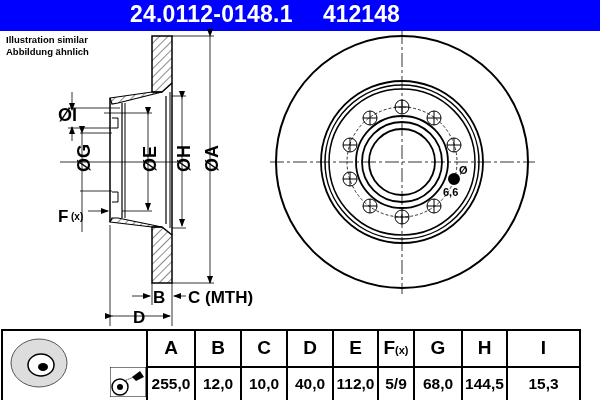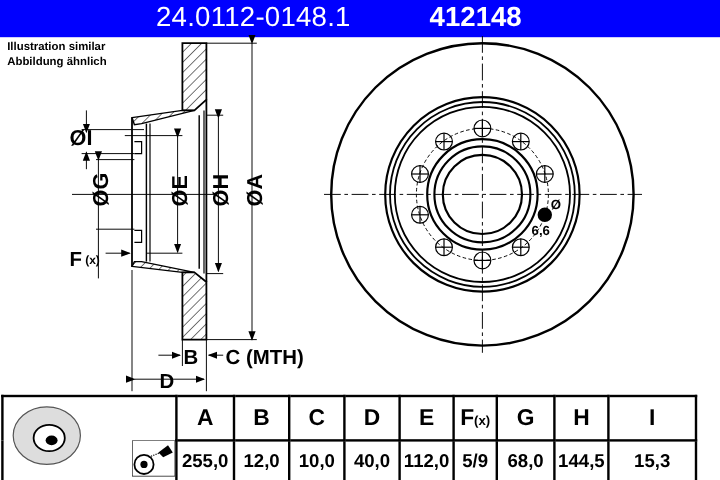--- a/index.html
+++ b/index.html
@@ -1,19 +1,19 @@
 <!DOCTYPE html>
 <html><head>
 <meta charset="utf-8">
 <style>
   html, body { margin:0; padding:0; background:#ffffff; }
   body { width:600px; height:400px; position:relative; overflow:hidden; font-family:"Liberation Sans", sans-serif; }
   .header { position:absolute; left:0; top:0; width:600px; height:31px; background:#0000ff; color:#fff; }
-  .header .pn { position:absolute; left:130px; top:1px; font-size:23px; font-weight:normal; letter-spacing:0.2px; }
-  .header .ref { position:absolute; left:323px; top:1px; font-size:23px; font-weight:bold;margin-left:35px; }
+  .header .pn { position:absolute; left:130px; top:1px; font-size:23px; font-weight:bold; letter-spacing:0.2px; }
+  .header .ref { position:absolute; left:323px; top:1px; font-size:23px; font-weight:bold; }
   .note { position:absolute; left:6px; top:34px; font-size:9.5px; font-weight:bold; line-height:12px; color:#000; }
   svg.draw { position:absolute; left:0; top:0; }
   .dimtbl { position:absolute; left:1px; top:329px; border-collapse:collapse; }
   .dimtbl td { border:2px solid #000; text-align:center; font-weight:bold; color:#000; padding:0; }
   .dimtbl .hd td { height:33px; font-size:19px; }
   .dimtbl .vl td { height:32px; font-size:15.5px; }
   .dimtbl td.icon { width:143px; position:relative; vertical-align:top; }
   .fx small { font-size:11px; }
 </style>
 </head>

